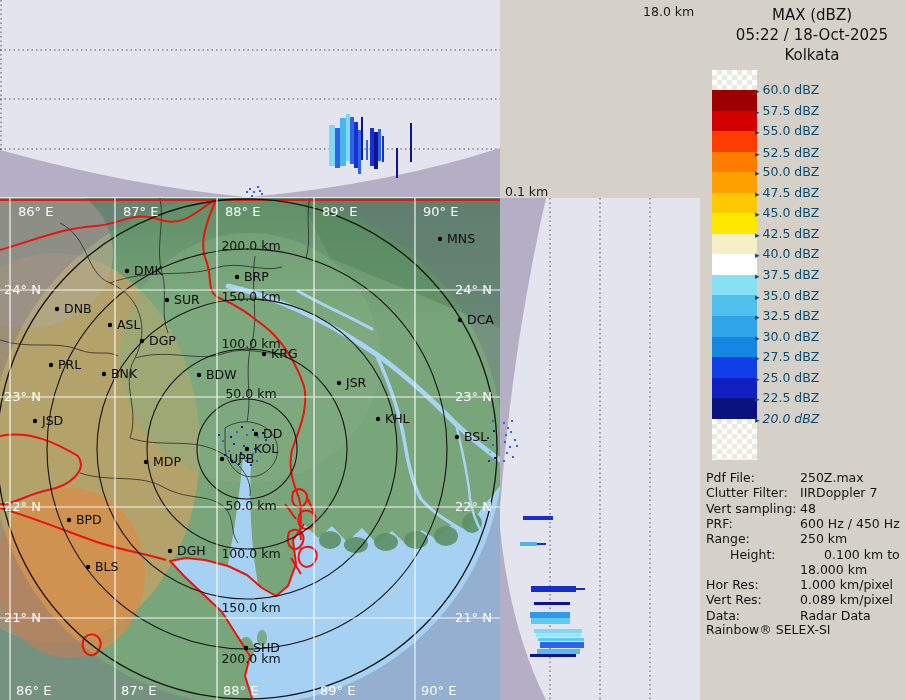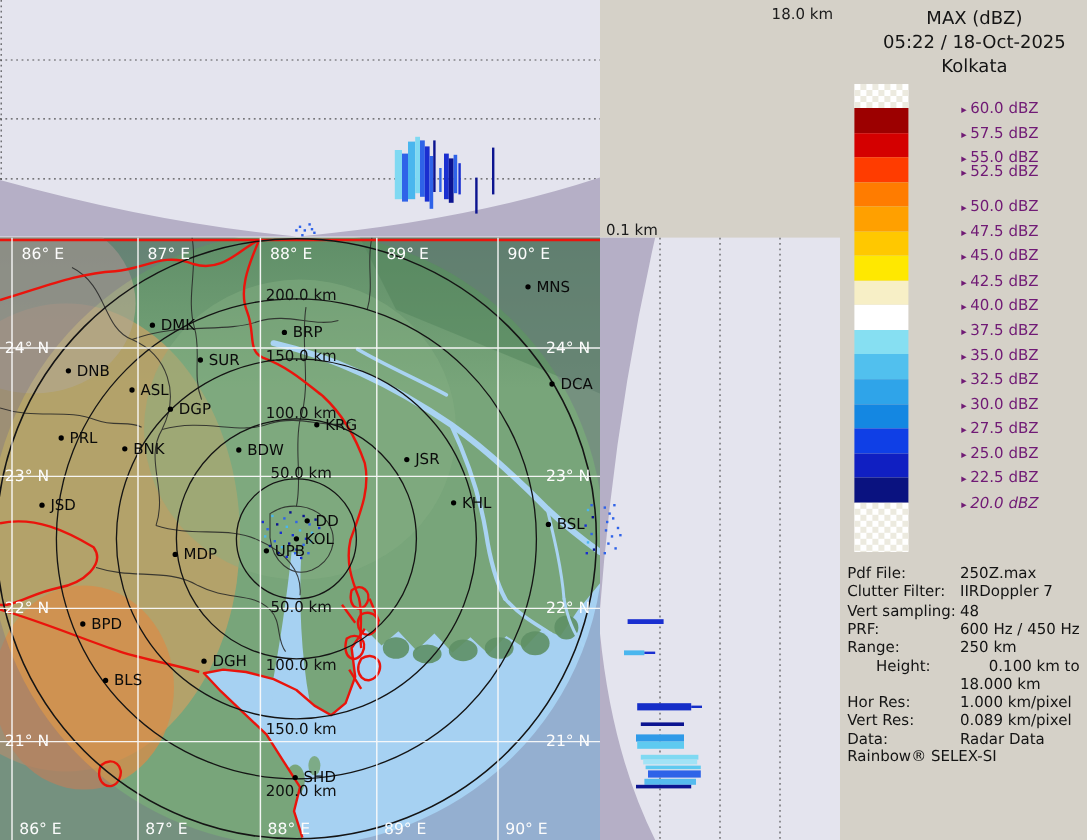--- a/index.html
+++ b/index.html
@@ -11,21 +11,21 @@
   #map-panel{position:absolute;left:0;top:198px;width:500px;height:502px;}
   #legend-panel{position:absolute;left:700px;top:0;width:224px;height:700px;background:#d5d1c8;}
   .axis-label{position:absolute;font-size:12.5px;color:#1c1c1c;}
   #axis-label-top{left:643px;top:4px;}
   #axis-label-bottom{left:505px;top:184px;}
   #legend-head{position:absolute;top:5px;left:0;width:100%;}
   .t{text-align:center;font-size:15px;color:#141414;line-height:20px;white-space:nowrap;}
   #colorbar{position:absolute;left:12px;top:70px;width:45px;}
   .checker{background:conic-gradient(#eceadf 25%,#ffffff 0 50%,#eceadf 0 75%,#ffffff 0) 0 0/10px 10px;background-color:#f2efe8;}
   .band{width:45px;}
-  .legend-label{position:absolute;left:55px;font-size:12.5px;color:#701a75;white-space:nowrap;margin-left:46px;}
+  .legend-label{position:absolute;left:55px;font-size:12.5px;color:#0c4a6e;white-space:nowrap;}
   .legend-label .arr{font-size:9px;margin-right:3px;}
   .m-row{position:absolute;left:0;width:100%;height:15px;font-size:12.5px;color:#141414;}
   .m-label{position:absolute;left:6px;white-space:nowrap;}
   .m-value{position:absolute;left:100px;white-space:nowrap;}
   #brand{position:absolute;left:6px;top:622px;font-size:12.5px;color:#141414;}
   svg{display:block;}
 </style>
 </head>
 <body>
 
@@ -342,21 +342,21 @@
         <div class="band" style="height: 20.56px; background: rgb(20, 135, 226);"></div>
         <div class="band" style="height: 20.56px; background: rgb(15, 63, 230);"></div>
         <div class="band" style="height: 20.56px; background: rgb(16, 31, 194);"></div>
         <div class="band" style="height: 20.56px; background: rgb(10, 18, 128);"></div>
         <div class="band checker" style="height: 41px;"></div>
       </div>
     <div id="legend-labels">
         <div class="legend-label" style="top: 82px;"><span class="arr">▸</span><span>60.0 dBZ</span></div>
         <div class="legend-label" style="top: 102.56px;"><span class="arr">▸</span><span>57.5 dBZ</span></div>
         <div class="legend-label" style="top: 123.12px;"><span class="arr">▸</span><span>55.0 dBZ</span></div>
-        <div class="legend-label" style="top: 135px;"><span class="arr">▸</span><span>52.5 dBZ</span></div>
+        <div class="legend-label" style="top: 145px;"><span class="arr">▸</span><span>52.5 dBZ</span></div>
         <div class="legend-label" style="top: 164.24px;"><span class="arr">▸</span><span>50.0 dBZ</span></div>
         <div class="legend-label" style="top: 184.8px;"><span class="arr">▸</span><span>47.5 dBZ</span></div>
         <div class="legend-label" style="top: 205.36px;"><span class="arr">▸</span><span>45.0 dBZ</span></div>
         <div class="legend-label" style="top: 225.92px;"><span class="arr">▸</span><span>42.5 dBZ</span></div>
         <div class="legend-label" style="top: 246.48px;"><span class="arr">▸</span><span>40.0 dBZ</span></div>
         <div class="legend-label" style="top: 267.04px;"><span class="arr">▸</span><span>37.5 dBZ</span></div>
         <div class="legend-label" style="top: 287.6px;"><span class="arr">▸</span><span>35.0 dBZ</span></div>
         <div class="legend-label" style="top: 308.16px;"><span class="arr">▸</span><span>32.5 dBZ</span></div>
         <div class="legend-label" style="top: 328.72px;"><span class="arr">▸</span><span>30.0 dBZ</span></div>
         <div class="legend-label" style="top: 349.28px;"><span class="arr">▸</span><span>27.5 dBZ</span></div>

